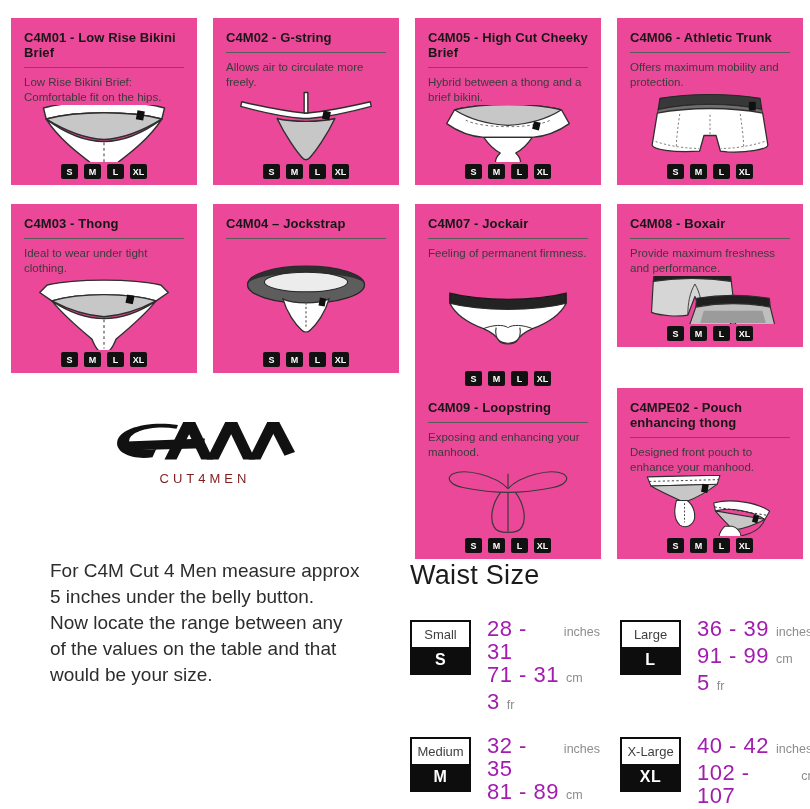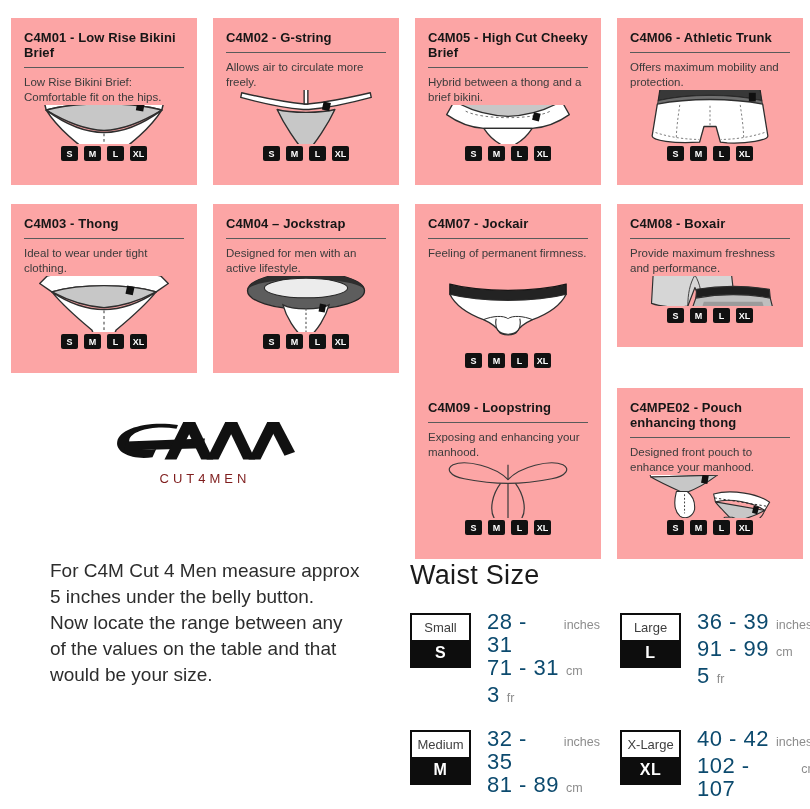--- a/index.html
+++ b/index.html
@@ -1,38 +1,38 @@
 <!DOCTYPE html>
 <html><head>
 <meta charset="utf-8">
 <style>
   html,body{margin:0;padding:0;}
   body{width:810px;height:809px;background:#fff;font-family:"Liberation Sans",sans-serif;position:relative;overflow:hidden;}
-  .card{position:absolute;width:186px;background:#fca5a5;box-sizing:border-box;padding:12px 13px 22px;display:flex;flex-direction:column;}
+  .card{position:absolute;width:186px;background:#ec4899;box-sizing:border-box;padding:12px 13px 4px;display:flex;flex-direction:column;}
   .card-title{font-size:13px;font-weight:700;color:#161616;letter-spacing:.1px;}
   .card-divider{border-top:1px solid #5a5a5a;margin:7px 0 7px;}
   .card-desc{font-size:11.5px;color:#3b3b3b;line-height:1.32;min-height:15px;}
   .card-illo{flex:1;display:flex;align-items:center;justify-content:center;overflow:hidden;}
   .sizes{display:flex;justify-content:center;gap:6px;margin-top:2px;margin-bottom:2px;}
   .size{width:17px;height:15px;background:#111;color:#fff;font-size:9px;font-weight:700;display:flex;align-items:center;justify-content:center;border-radius:2px;}
   .logo-block{position:absolute;left:11px;top:388px;width:388px;text-align:center;}
   .logo-block svg{margin-top:28px;}
   .logo-sub{font-size:13px;letter-spacing:4px;color:#7f1d1d;margin-top:3px;}
   .instructions{position:absolute;left:50px;top:506px;width:330px;font-size:19px;line-height:26px;color:#2d2d2d;white-space:pre-line;}
   .instructions .p2{margin-top:26px;}
   .waist{position:absolute;left:410px;top:560px;width:398px;}
   .waist-heading{font-size:27px;font-weight:500;color:#1b1b1b;letter-spacing:.3px;}
-  .ws-grid{margin-top:22px;display:grid;grid-template-columns:190px 198px;row-gap:18px;column-gap:10px;gap:20px;}
+  .ws-grid{margin-top:29px;display:grid;grid-template-columns:190px 198px;row-gap:18px;column-gap:10px;gap:20px;}
   .ws-entry{display:flex;align-items:flex-start;}
   .ws-badge{width:57px;border:2px solid #0d0d0d;flex:0 0 auto;}
   .ws-badge-top{height:25px;background:#fff;display:flex;align-items:center;justify-content:center;font-size:13px;color:#3f3f3f;}
   .ws-badge-bot{height:26px;background:#0d0d0d;display:flex;align-items:center;justify-content:center;font-size:16px;font-weight:700;color:#fff;letter-spacing:.5px;}
   .ws-values{margin-left:16px;margin-top:-3px;}
   .ws-line{display:flex;align-items:baseline;line-height:23px;}
-  .ws-num{font-size:22px;color:#0c4a6e;letter-spacing:.5px;}
+  .ws-num{font-size:22px;color:#a21caf;letter-spacing:.5px;}
   .ws-unit{font-size:12.5px;color:#8d8d8d;margin-left:7px;text-align:right;}
 </style>
 </head>
 <body>
 
 <div class="card" style="left:11px;top:18px;height:167px">
   <div class="card-title">C4M01 - Low Rise Bikini Brief</div>
   <div class="card-divider"></div>
   <div class="card-desc">Low Rise Bikini Brief: Comfortable fit on the hips.</div>
   <div class="card-illo">
@@ -145,21 +145,20 @@
     <span class="size">S</span>
     <span class="size">M</span>
     <span class="size">L</span>
     <span class="size">XL</span>
   </div>
 </div>
 
 <div class="card" style="left:213px;top:204px;height:169px">
   <div class="card-title">C4M04 – Jockstrap</div>
   <div class="card-divider"></div>
-  <div class="card-desc">Designed for men with an active lifestyle.</div>
   <div class="card-illo">
     <svg viewBox="0 0 150 88" width="140" height="78">
       <ellipse cx="75" cy="29" rx="66" ry="21" fill="#5d5d5d" stroke="#262626" stroke-width="1.5"></ellipse>
       <path d="M9 29 A66 21 0 0 1 141 29 A66 13 0 0 0 9 29 Z" fill="#2e2e2e"></path>
       <ellipse cx="75" cy="26" rx="47" ry="11" fill="#ececec" stroke="#262626" stroke-width="1.2"></ellipse>
       <path d="M49 45 C60 51 90 51 101 45 C97 60 87 74 80 80 C77 83 73 83 70 80 C63 74 53 60 49 45 Z" fill="#fff" stroke="#2e2e2e" stroke-width="1.5"></path>
       <line x1="75" y1="49" x2="75" y2="79" stroke="#5a5a5a" stroke-width="1.3" stroke-dasharray="2.5 2.5"></line>
       <rect x="90" y="44" width="7" height="9" fill="#101010" transform="rotate(10 93 48)"></rect>
     </svg>
   </div>

